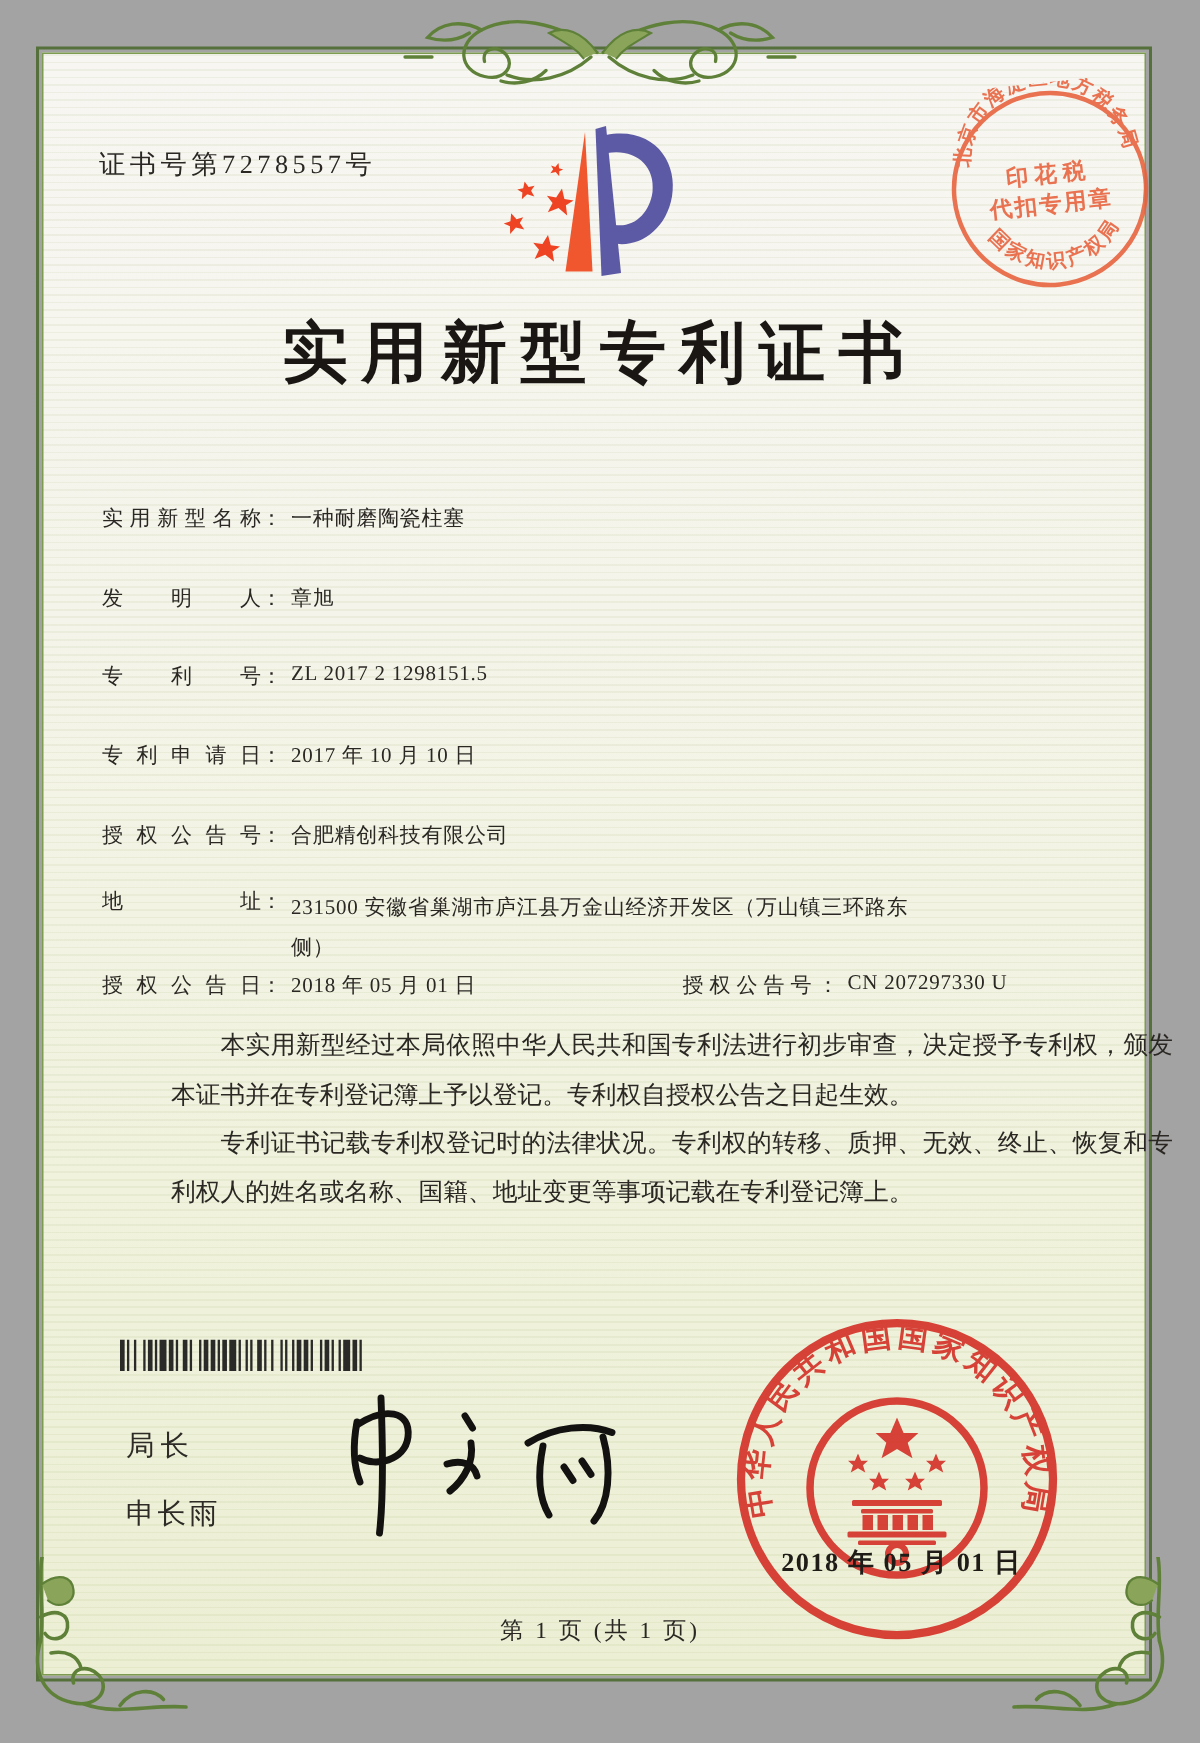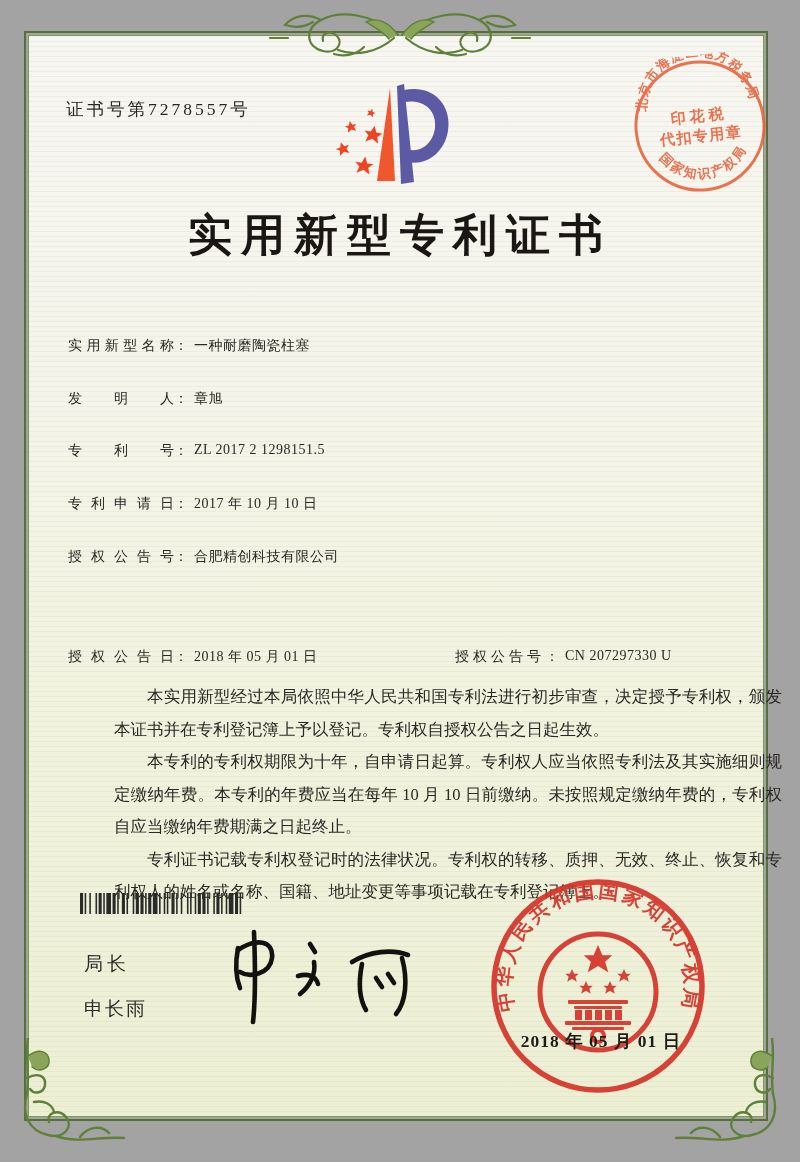--- a/index.html
+++ b/index.html
@@ -155,30 +155,32 @@
   </div>
   <div class="f-row" style="top:442px;">
     <span class="f-label">专利号</span><span class="f-colon">：</span><span class="f-value">ZL 2017 2 1298151.5</span>
   </div>
   <div class="f-row" style="top:495px;">
     <span class="f-label">专利申请日</span><span class="f-colon">：</span><span class="f-value">2017 年 10 月 10 日</span>
   </div>
   <div class="f-row" style="top:548px;">
     <span class="f-label">授权公告号</span><span class="f-colon">：</span><span class="f-value">合肥精创科技有限公司</span>
   </div>
+  <div class="f-row" style="top:592px;">
+    <span class="f-label">地址</span><span class="f-colon">：</span><span class="f-value wrap">231500 安徽省巢湖市庐江县万金山经济开发区（万山镇三环路东侧）</span>
+  </div>
   <div class="f-row" style="top:648px;">
     <span class="f-label">授权公告日</span><span class="f-colon">：</span><span class="f-value">2018 年 05 月 01 日</span>
   </div>
   <div class="f-row" style="top:648px;left:455px;">
     <span style="letter-spacing:4px;">授权公告号</span><span class="f-colon">：</span><span class="f-value">CN 207297330 U</span>
   </div>
 
   <div class="body-text">
     <p>本实用新型经过本局依照中华人民共和国专利法进行初步审查，决定授予专利权，颁发本证书并在专利登记簿上予以登记。专利权自授权公告之日起生效。</p>
-    <p>本专利的专利权期限为十年，自申请日起算。专利权人应当依照专利法及其实施细则规定缴纳年费。本专利的年费应当在每年 10 月 10 日前缴纳。未按照规定缴纳年费的，专利权自应当缴纳年费期满之日起终止。</p>
     <p>专利证书记载专利权登记时的法律状况。专利权的转移、质押、无效、终止、恢复和专利权人的姓名或名称、国籍、地址变更等事项记载在专利登记簿上。</p>
   </div>
 
   <svg class="abs barcode" id="barcode-svg" viewBox="0 0 224 21" preserveAspectRatio="none">
       <rect x="0.00" y="0" width="3.10" height="21" fill="#2a2a28"></rect>
       <rect x="4.65" y="0" width="1.55" height="21" fill="#2a2a28"></rect>
       <rect x="9.30" y="0" width="1.55" height="21" fill="#2a2a28"></rect>
       <rect x="15.50" y="0" width="1.55" height="21" fill="#2a2a28"></rect>
       <rect x="18.60" y="0" width="3.10" height="21" fill="#2a2a28"></rect>
       <rect x="23.25" y="0" width="1.55" height="21" fill="#2a2a28"></rect>
@@ -255,14 +257,15 @@
       <rect x="-3" y="18" width="7" height="10"></rect>
       <rect x="7" y="18" width="7" height="10"></rect>
       <rect x="17" y="18" width="7" height="10"></rect>
       <rect x="-33" y="29" width="66" height="4" rx="1"></rect>
       <rect x="-26" y="35" width="52" height="3" rx="1"></rect>
       <circle cy="44" r="6" fill="none" stroke="#d5352b" stroke-width="4"></circle>
     </g>
   </svg>
   <div class="abs seal-date">2018 年 05 月 01 日</div>
 
+  <div class="abs page-footer">第 1 页 (共 1 页)</div>
 
 </div>
 
 </body></html>

